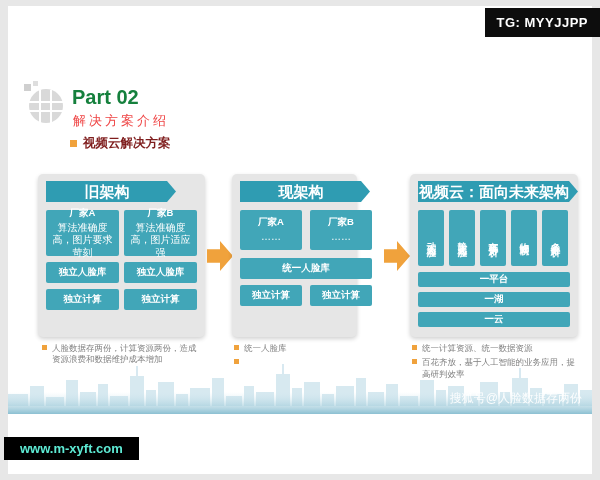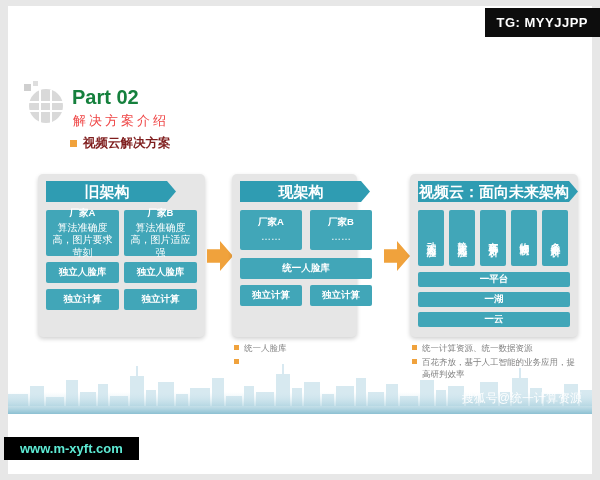--- a/index.html
+++ b/index.html
@@ -126,20 +126,26 @@
     <div class="tealbox pill" style="left:39px;top:36px;width:26px;height:56px;">静态人脸</div>
     <div class="tealbox pill" style="left:70px;top:36px;width:26px;height:56px;">车辆分析</div>
     <div class="tealbox pill" style="left:101px;top:36px;width:26px;height:56px;">物联网</div>
     <div class="tealbox pill" style="left:132px;top:36px;width:26px;height:56px;">多维分析</div>
 
     <div class="tealbox bar" style="top:98px;">一平台</div>
     <div class="tealbox bar" style="top:118px;">一湖</div>
     <div class="tealbox bar" style="top:138px;">一云</div>
   </div>
 
+  <div class="notes" id="notes1">
+    <div class="note">
+      <span class="nsq"></span>
+      <span class="ntxt">人脸数据存两份，计算资源两份，造成资源浪费和数据维护成本增加</span>
+    </div>
+  </div>
   <div class="notes" id="notes2">
     <div class="note">
       <span class="nsq"></span>
       <span class="ntxt">统一人脸库</span>
     </div>
     <div class="note">
       <span class="nsq"></span>
     </div>
   </div>
   <div class="notes" id="notes3">
@@ -202,14 +208,14 @@
       <line x1="129" y1="14" x2="129" y2="4"></line>
         <line x1="275" y1="12" x2="275" y2="2"></line>
       <line x1="512" y1="16" x2="512" y2="6"></line>
     </g>
     <rect x="0" y="30" width="584" height="22" fill="url(#band)"></rect>
   </svg>
 
 </div>
 
 <div class="tg-badge">TG: MYYJJPP</div>
-<div class="watermark">搜狐号@统一计算资源</div>
+<div class="watermark">搜狐号@人脸数据存两份</div>
 <div class="site-badge">www.m-xyft.com</div>
 
 </body></html>

